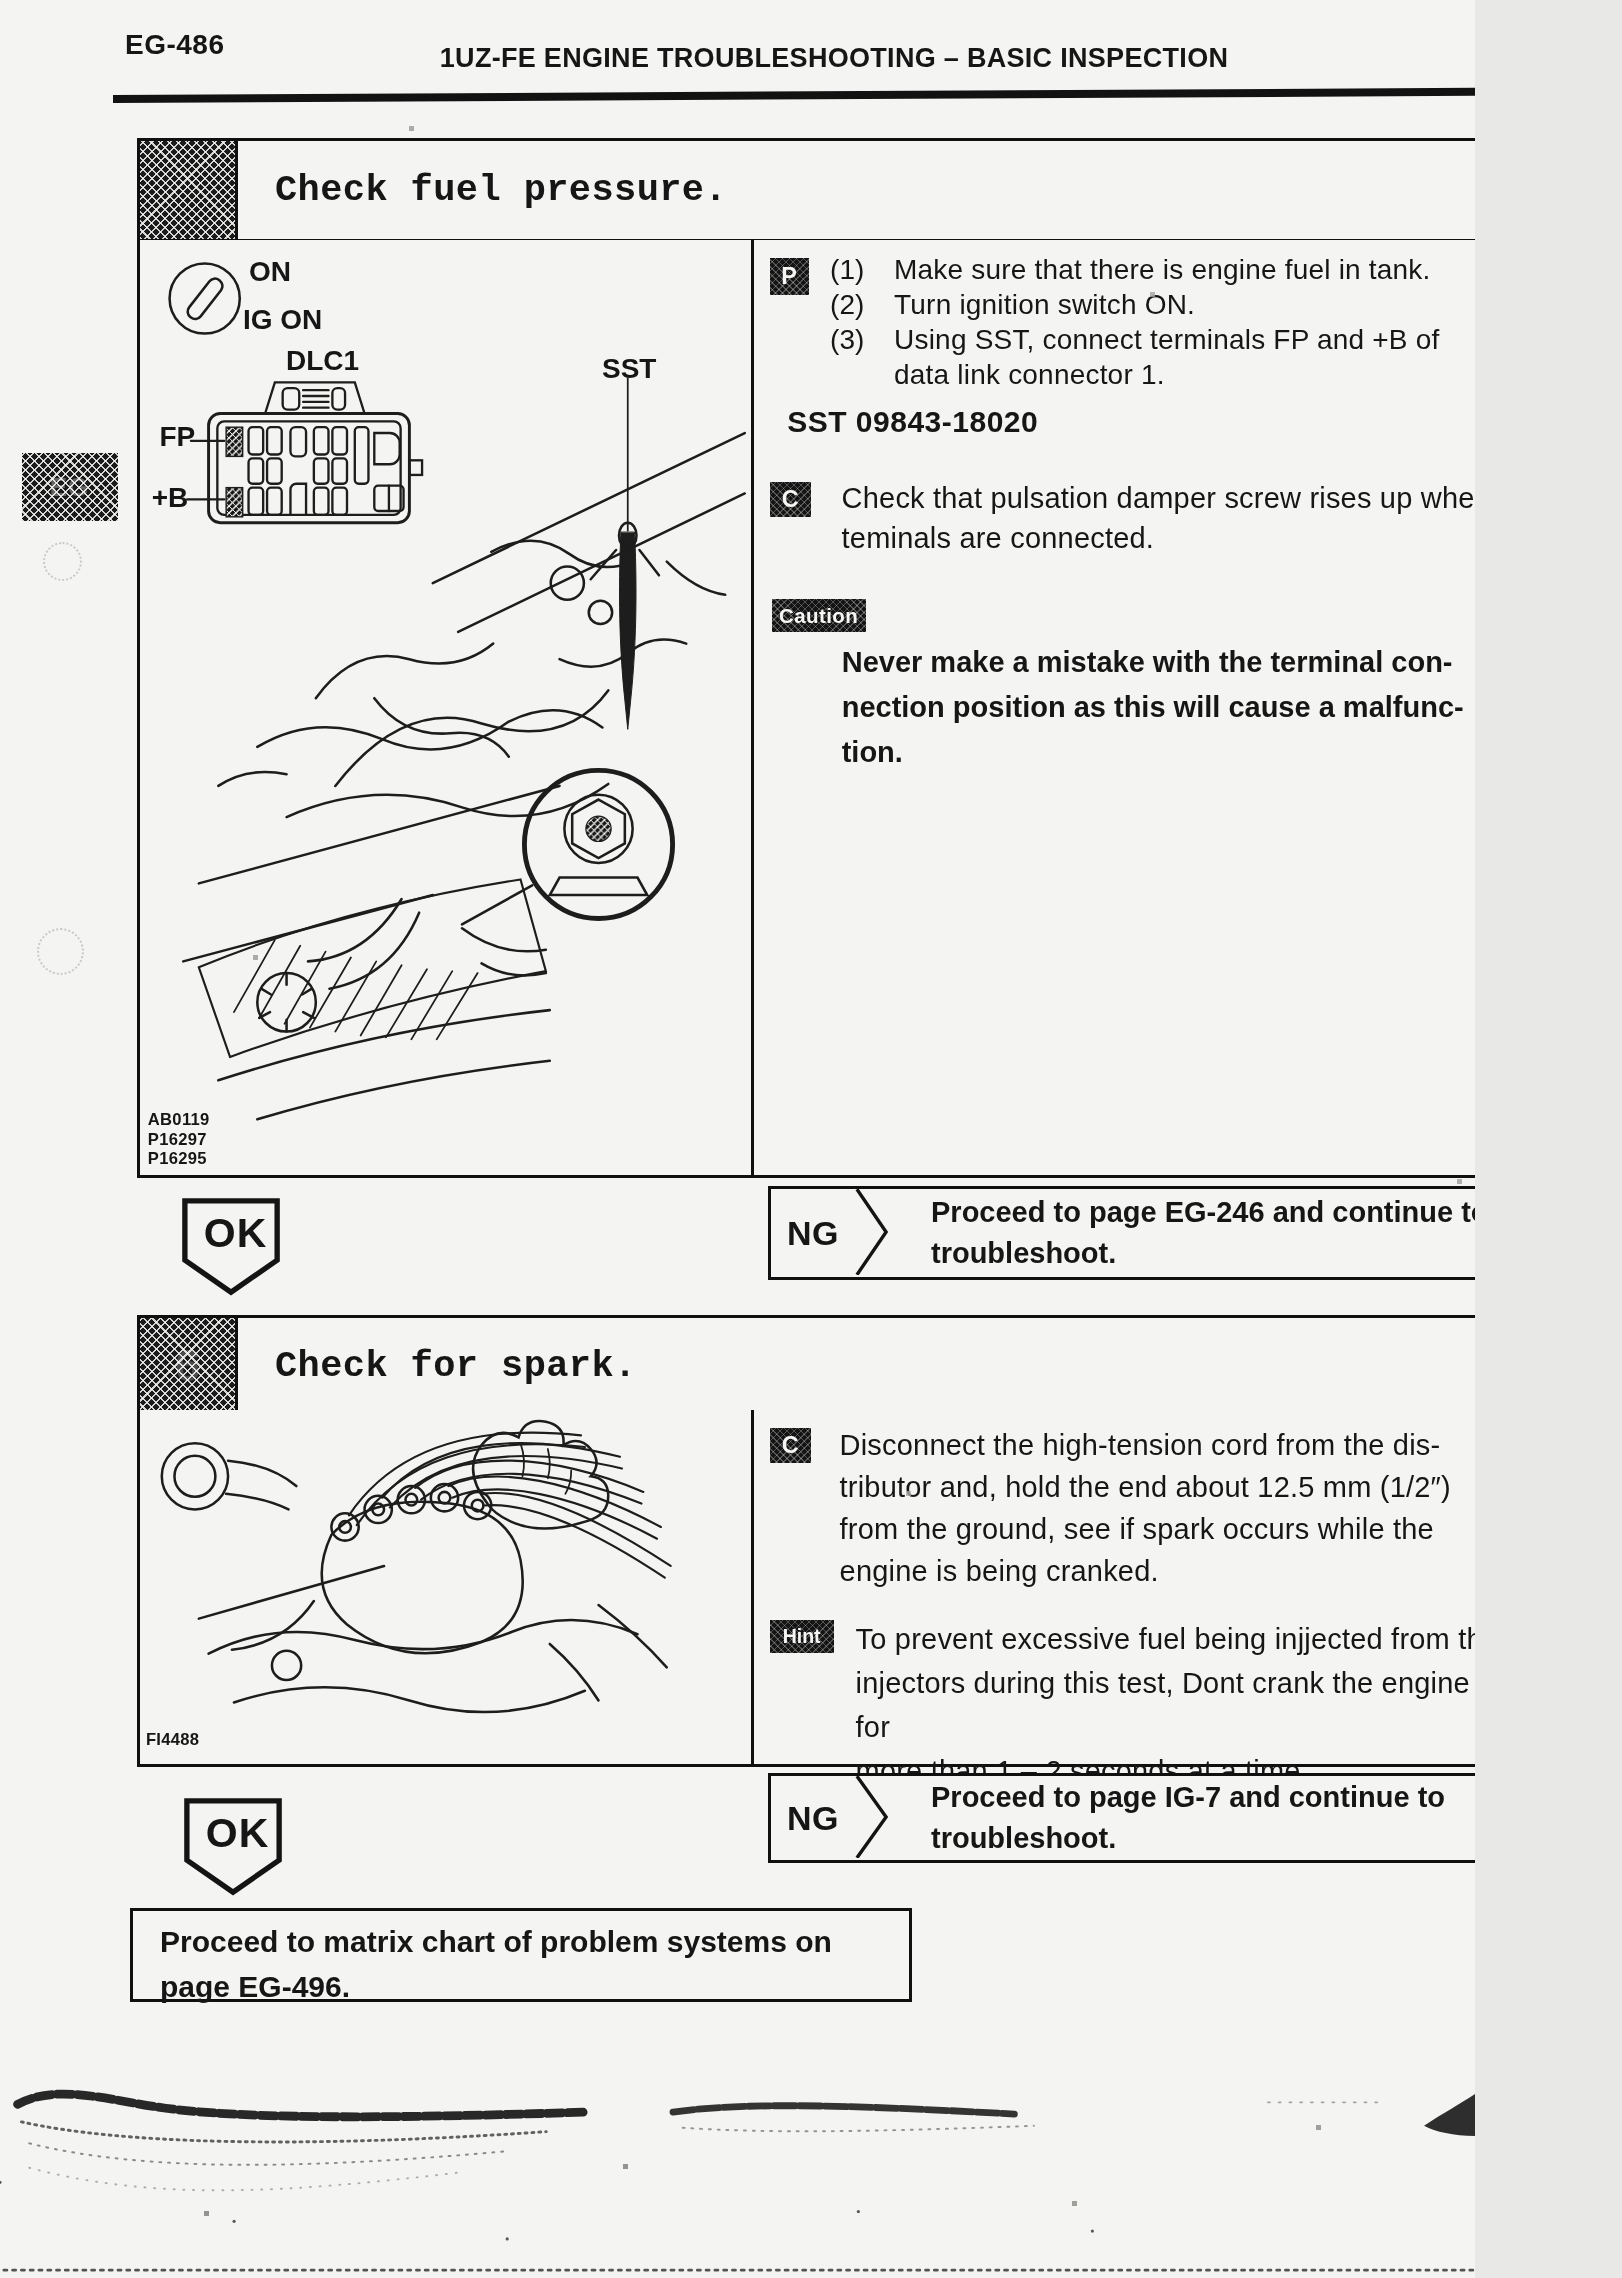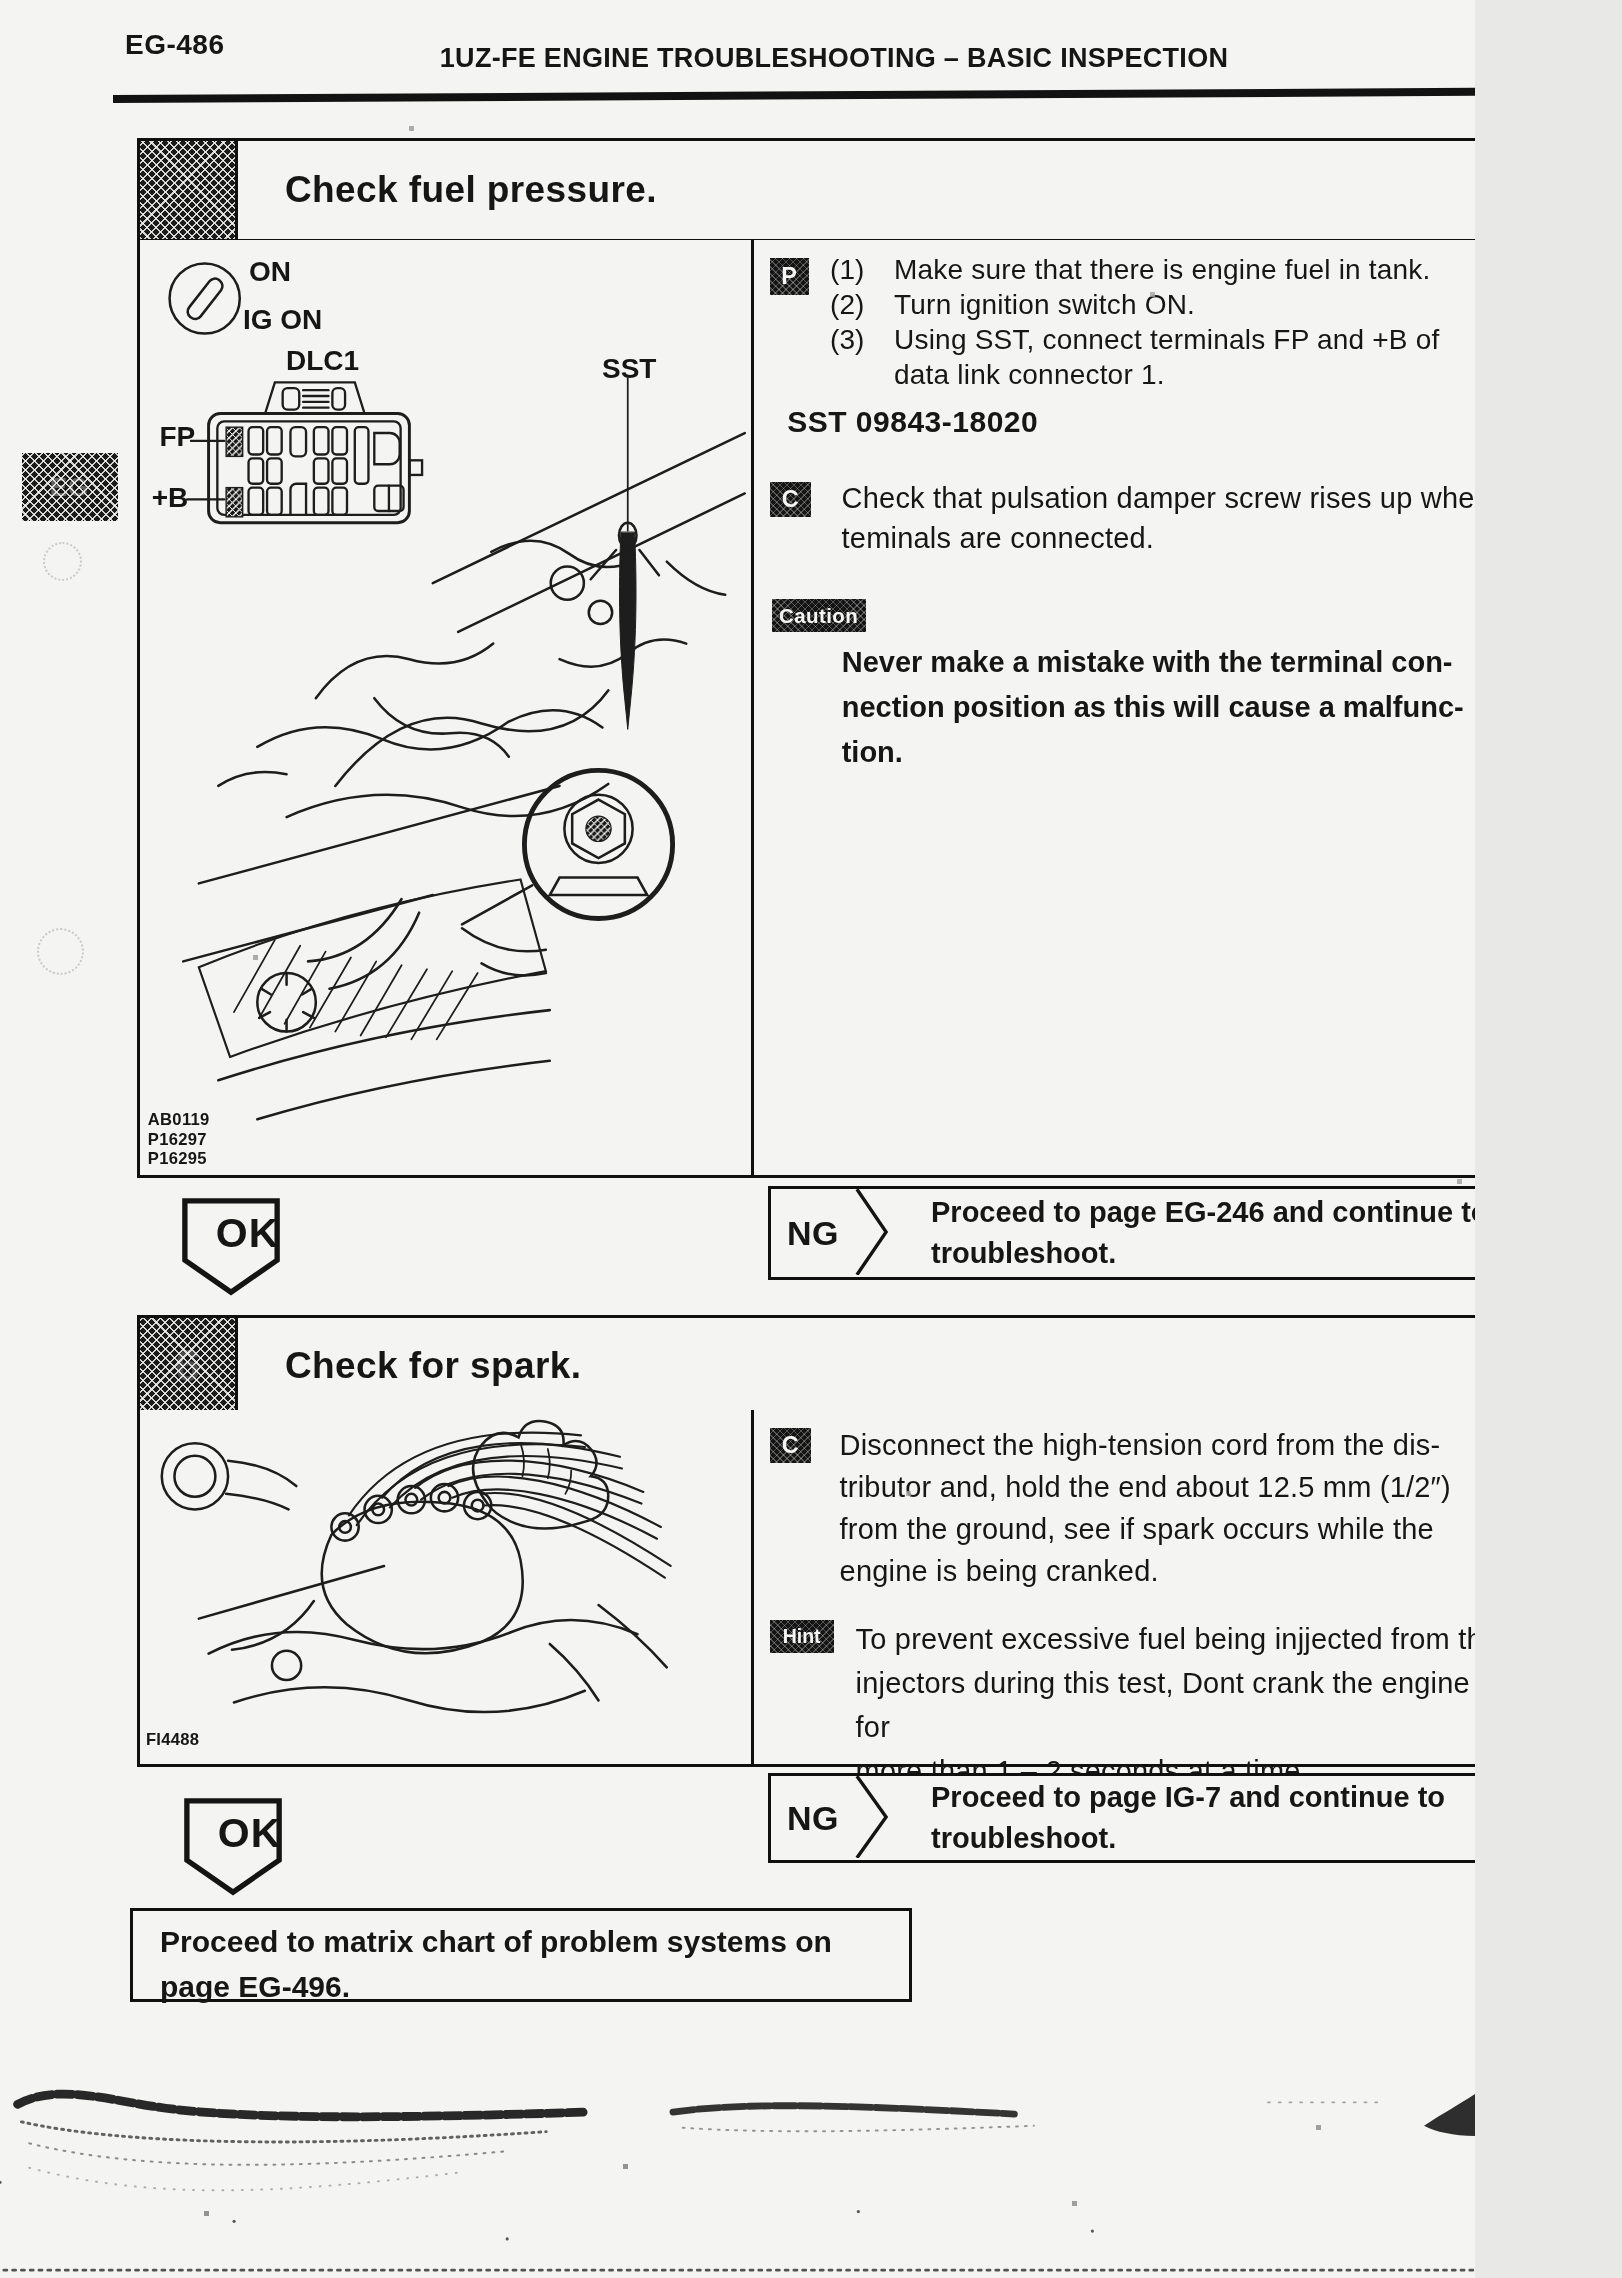--- a/index.html
+++ b/index.html
@@ -19,21 +19,21 @@
      repeating-linear-gradient(-45deg, rgba(244,244,242,.85) 0 1.5px, rgba(244,244,242,0) 1.5px 6.3px);}
   .sidetab{left:21.5px;top:453px;width:96px;height:68px;display:flex;align-items:center;justify-content:center;
      color:#fff;font-size:26px;font-weight:bold;letter-spacing:1px;}
   .sidetab span{opacity:.32;}
 
   
   .sechead{border:3.9px solid #101010;background:#f4f4f2;display:flex;}
   .stepbox{width:95px;border-right:3.9px solid #101010;display:flex;align-items:center;justify-content:center;
      color:#fff;font-size:45px;font-weight:bold;}
   .stepbox span{opacity:.22;}
-  .sectitle{flex:1;display:flex;align-items:center;padding-left:47px;font-size:37px;font-weight:bold;letter-spacing:0.4px;}
+  .sectitle{flex:1;display:flex;align-items:center;padding-left:37px;font-size:37px;font-weight:bold;letter-spacing:0.4px;font-family:Liberation Mono, monospace;}
   .secbody{border:3.9px solid #101010;border-top:none;display:flex;background:#f4f4f2;}
   .figcell{width:611px;position:relative;border-right:3.9px solid #101010;overflow:hidden;}
   .txtcell{flex:1;padding:3.9px 23.4px 0 11.7px;}
   .figsvg{position:absolute;left:0;top:0;}
   .figlabel{position:absolute;font-size:28px;font-weight:bold;}
   .figcodes{position:absolute;font-size:16.6px;font-weight:bold;line-height:19.5px;letter-spacing:0.3px;}
 
   
   .badge{display:inline-flex;align-items:center;justify-content:center;flex:none;
      background-color:#141414;color:#f6f6f4;font-weight:bold;
@@ -60,21 +60,21 @@
   .hintrow{display:flex;margin-top:25px;}
   .hinttext{margin-left:22px;font-size:29px;line-height:44px;letter-spacing:0.2px;}
 
   
   .ngbox{border:3.9px solid #101010;background:#f4f4f2;display:flex;align-items:stretch;}
   .nglabel{width:84px;display:flex;align-items:center;justify-content:center;font-size:34px;font-weight:bold;letter-spacing:0.5px;}
   .ngtext{align-self:center;margin-left:41px;font-size:29px;line-height:41px;font-weight:bold;}
 
   
   .okwrap{width:101px;height:101px;}
-  .oktext{position:absolute;left:16px;top:11.7px;width:101px;text-align:center;font-size:41px;font-weight:bold;letter-spacing:1px;}
+  .oktext{position:absolute;left:4px;top:11.7px;width:101px;text-align:center;font-size:41px;font-weight:bold;letter-spacing:1px;}
 
   
   .footerbox{left:130px;top:1908px;width:782px;height:94px;border:3.9px solid #101010;background:#f4f4f2;
      padding:7.8px 0 0 27px;font-size:30px;line-height:45px;font-weight:bold;box-sizing:border-box;}
 
   
   .foldline{left:1599px;top:809px;width:2px;height:1122px;background:#dddcda;}
   .vdots{left:1612px;top:1943px;width:2.9px;height:335px;opacity:.75;
      background:repeating-linear-gradient(180deg,#3a3a3a 0 3.9px,transparent 3.9px 9.8px);}
   .smudge{border:2px dotted #b3b3b0;border-radius:50%;opacity:.65;}

